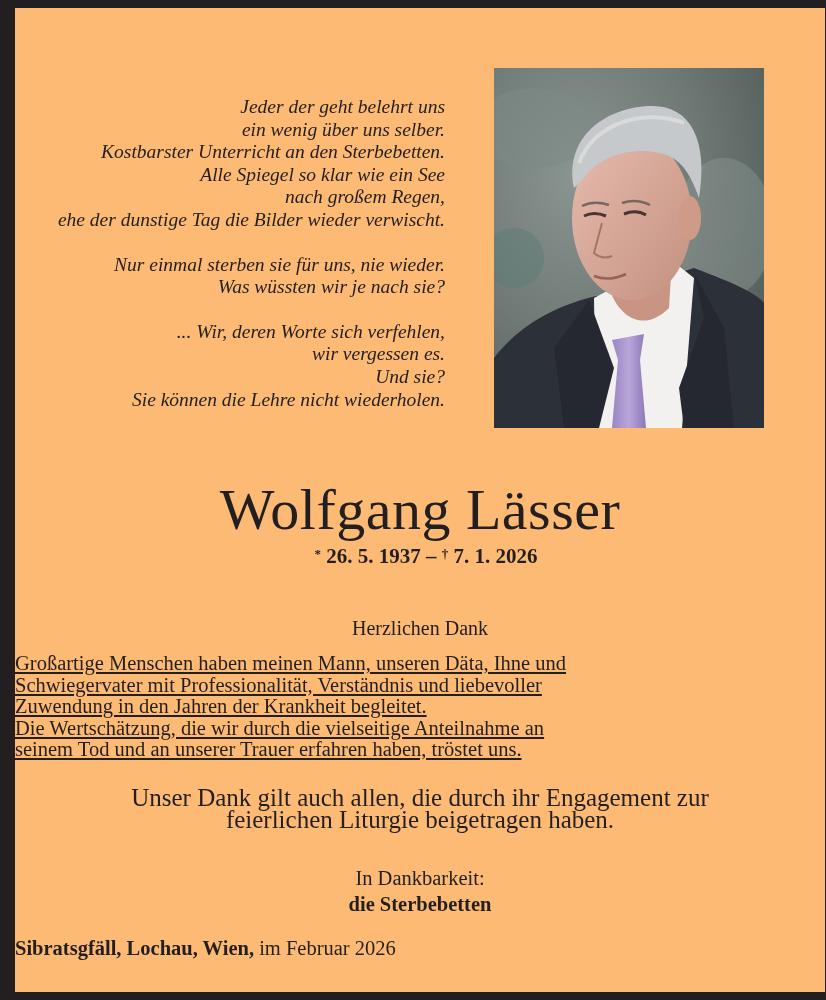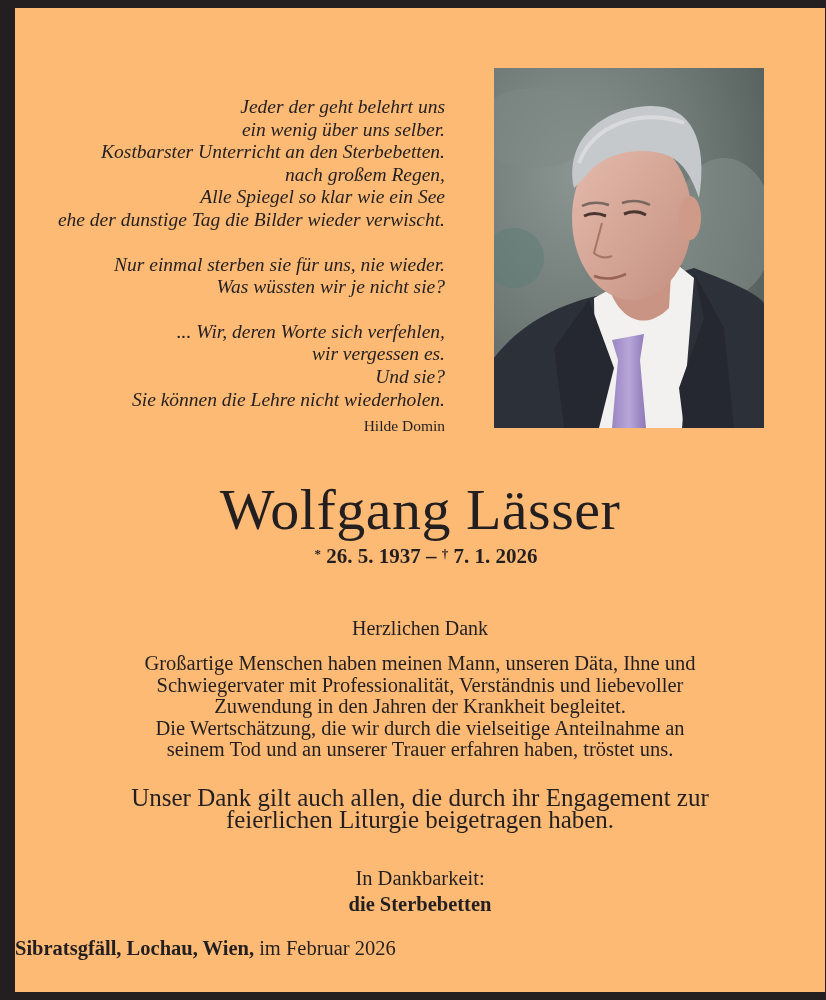--- a/index.html
+++ b/index.html
@@ -70,24 +70,25 @@
     left: 0; right: 0; top: 608px;
     text-align: center;
     font-family: "Liberation Serif", serif;
     font-weight: normal;
     font-size: 20px;
     line-height: 24px;
   }
   .body-text {
     position: absolute;
     left: 0; right: 0; top: 645px;
-    text-align: center;
+    text-align: left;
     font-family: "Liberation Serif", serif;
     font-size: 20.5px;
     line-height: 21.5px;
+    text-decoration: underline;
   }
   .body-text .line { display: block; white-space: nowrap; }
   .para2 { position: absolute; left: 0; right: 0; top: 779px; text-align: center; font-family: "Liberation Serif", serif; font-size: 25px; line-height: 21.5px; }
   .para2 .line { display: block; white-space: nowrap; }
   .closing {
     position: absolute; left: 0; right: 0; top: 858px;
     text-align: center;
     font-family: "Liberation Serif", serif;
     font-size: 20.5px; line-height: 24px;
   }
@@ -109,35 +110,34 @@
 </head>
 <body>
 
 <div class="page">
 
   <div class="poem">
     <div class="stanza">
       <span class="poem-line">Jeder der geht belehrt uns</span>
       <span class="poem-line">ein wenig über uns selber.</span>
       <span class="poem-line">Kostbarster Unterricht an den Sterbebetten.</span>
+      <span class="poem-line">Alle Spiegel so klar wie ein See</span>
       <span class="poem-line">nach großem Regen,</span>
-      <span class="poem-line">Alle Spiegel so klar wie ein See</span>
       <span class="poem-line">ehe der dunstige Tag die Bilder wieder verwischt.</span>
     </div>
     <div class="stanza">
       <span class="poem-line">Nur einmal sterben sie für uns, nie wieder.</span>
-      <span class="poem-line">Was wüssten wir je nicht sie?</span>
+      <span class="poem-line">Was wüssten wir je nach sie?</span>
     </div>
     <div class="stanza" style="margin-bottom:0">
       <span class="poem-line">... Wir, deren Worte sich verfehlen,</span>
       <span class="poem-line">wir vergessen es.</span>
       <span class="poem-line">Und sie?</span>
       <span class="poem-line">Sie können die Lehre nicht wiederholen.</span>
     </div>
-    <span class="poem-author">Hilde Domin</span>
   </div>
 
   <div class="photo">
     <svg width="270" height="360" viewBox="0 0 270 360" xmlns="http://www.w3.org/2000/svg">
       <defs>
         <radialGradient id="bgblur" cx="0.3" cy="0.3" r="0.9">
           <stop offset="0" stop-color="#8a9591"></stop>
           <stop offset="0.5" stop-color="#6f7a77"></stop>
           <stop offset="1" stop-color="#4e5855"></stop>
         </radialGradient>

